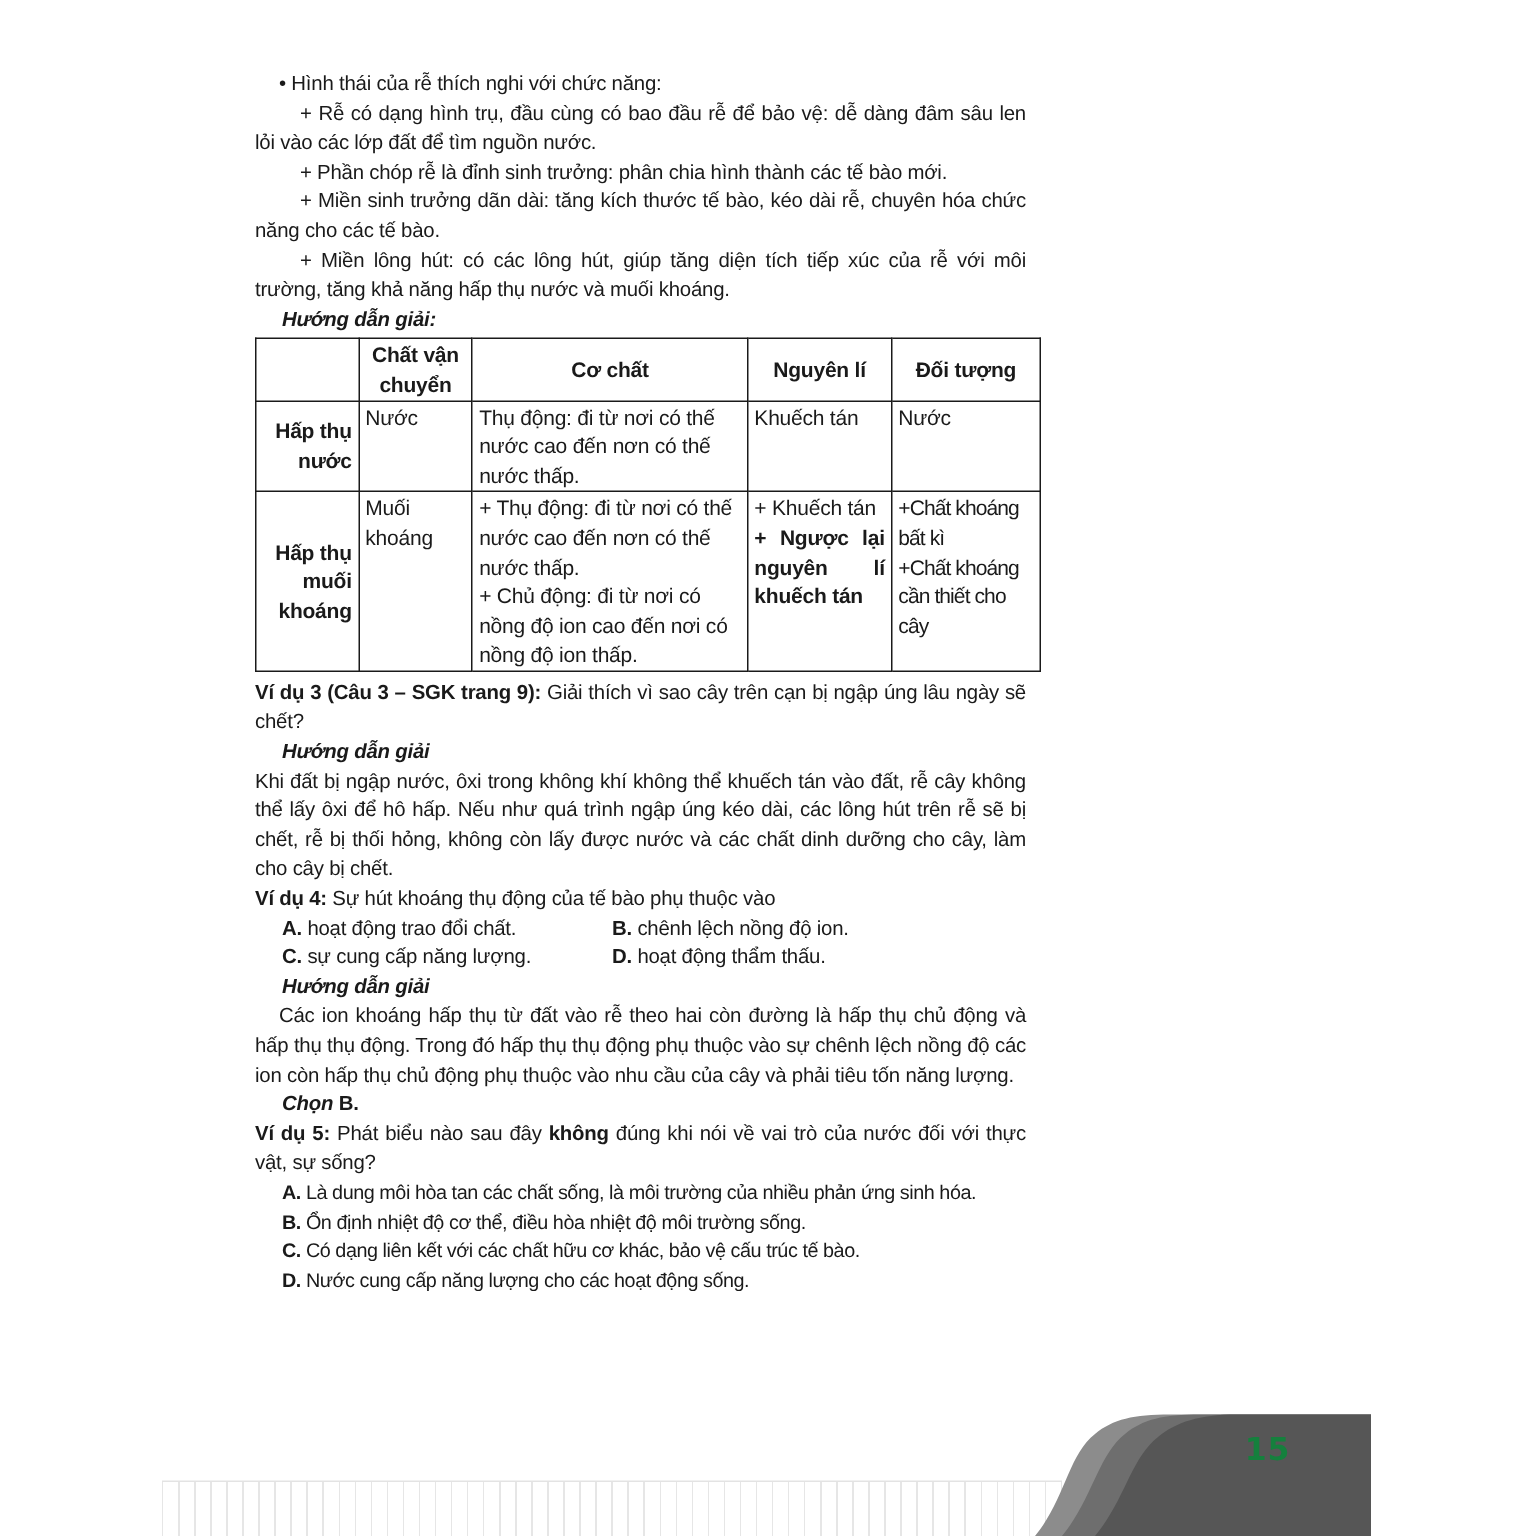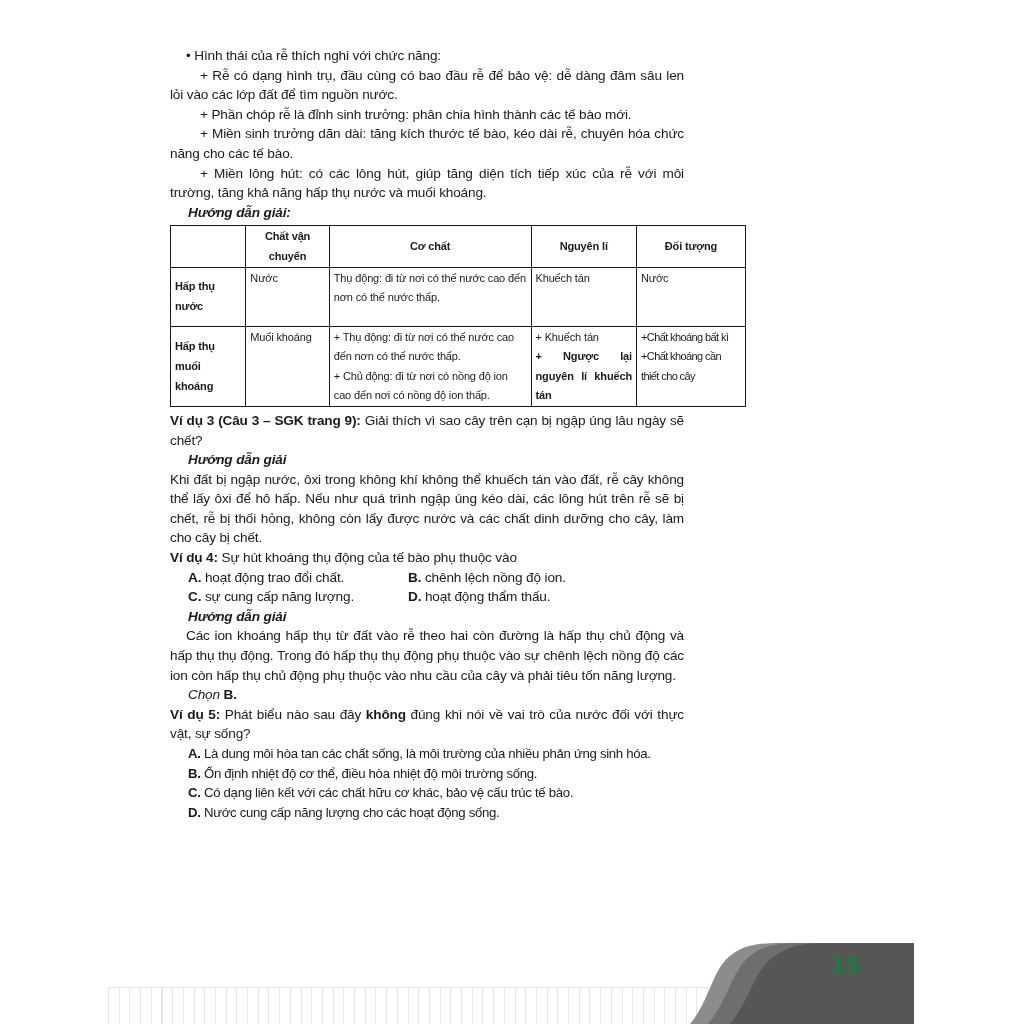--- a/index.html
+++ b/index.html
@@ -22,46 +22,46 @@
       width: 514px;
       font-size: 13.6px;
       line-height: 19.6px;
       letter-spacing: -0.15px;
     }
     .p { margin: 0; text-align: justify; }
     .ind1 { text-indent: 16px; }
     .ind2 { text-indent: 30px; }
     .pad1 { padding-left: 18px; }
     .b { font-weight: bold; }
-    .bi { font-weight: normal; font-style: italic; }
+    .bi { font-weight: bold; font-style: italic; }
     .guide { padding-left: 18px; font-weight: bold; font-style: italic; margin: 0; }
 
     table.tbl {
       border-collapse: collapse;
-      width: 576px;
+      width: 524px;
       margin: 3px 0 4px 0;
-      font-size: 11px;
+      font-size: 14px;
       line-height: 19.6px;
     }
     table.tbl td, table.tbl th {
       border: 1.6px solid #1a1a1a;
       vertical-align: top;
       padding: 1px 4px 0 4px;
       text-align: left;
       font-weight: normal;
     }
     table.tbl th {
       font-weight: bold;
       text-align: center;
       vertical-align: middle;
       height: 38px;
     }
     table.tbl td.rowhead {
       font-weight: bold;
-      text-align: left;
+      text-align: right;
       vertical-align: middle;
     }
     .cell-line { display: block; }
     .just { text-align: justify; font-weight: bold; }
 
     .options {
       padding-left: 18px;
       display: grid;
       grid-template-columns: 220px 1fr;
     }

